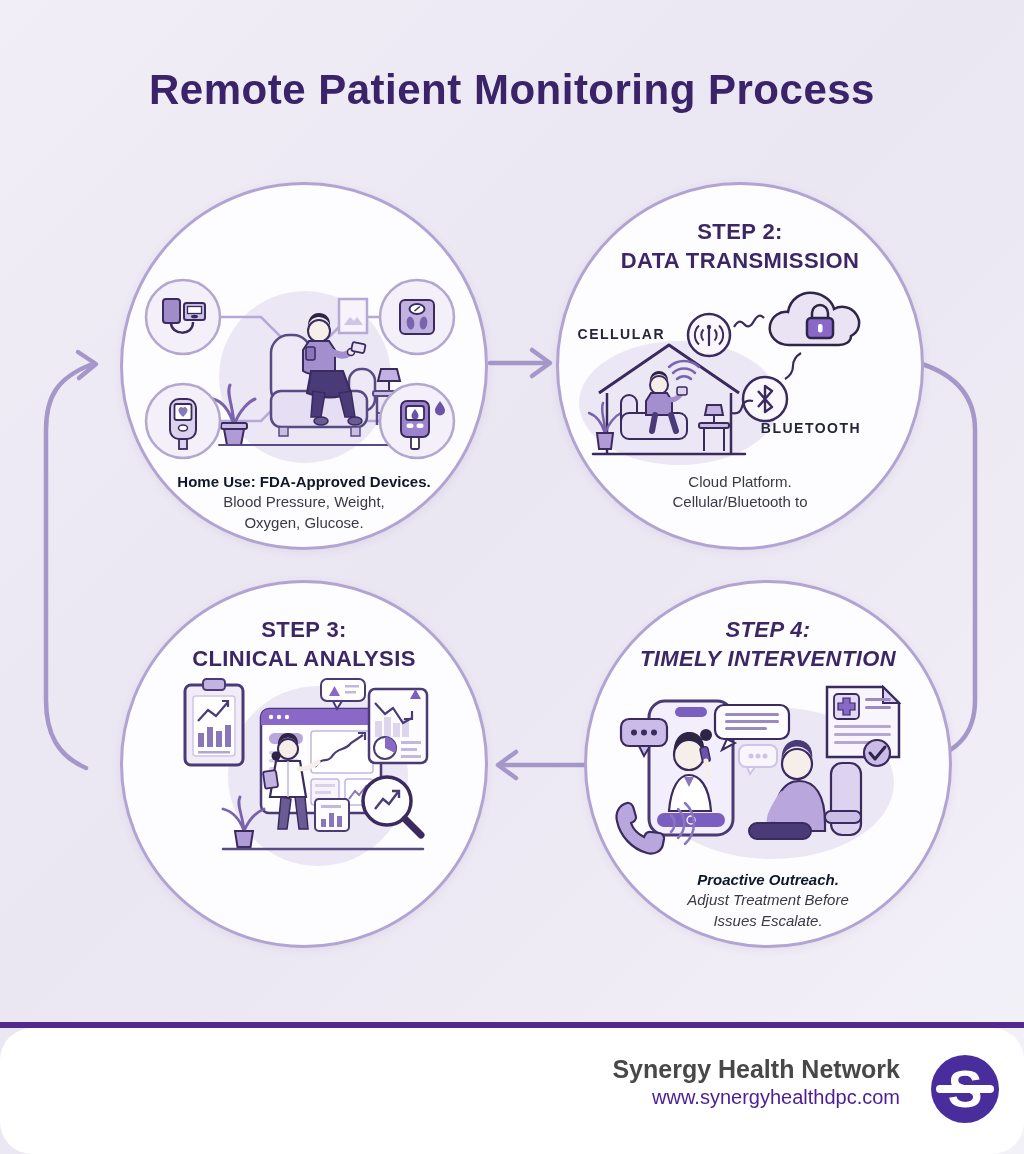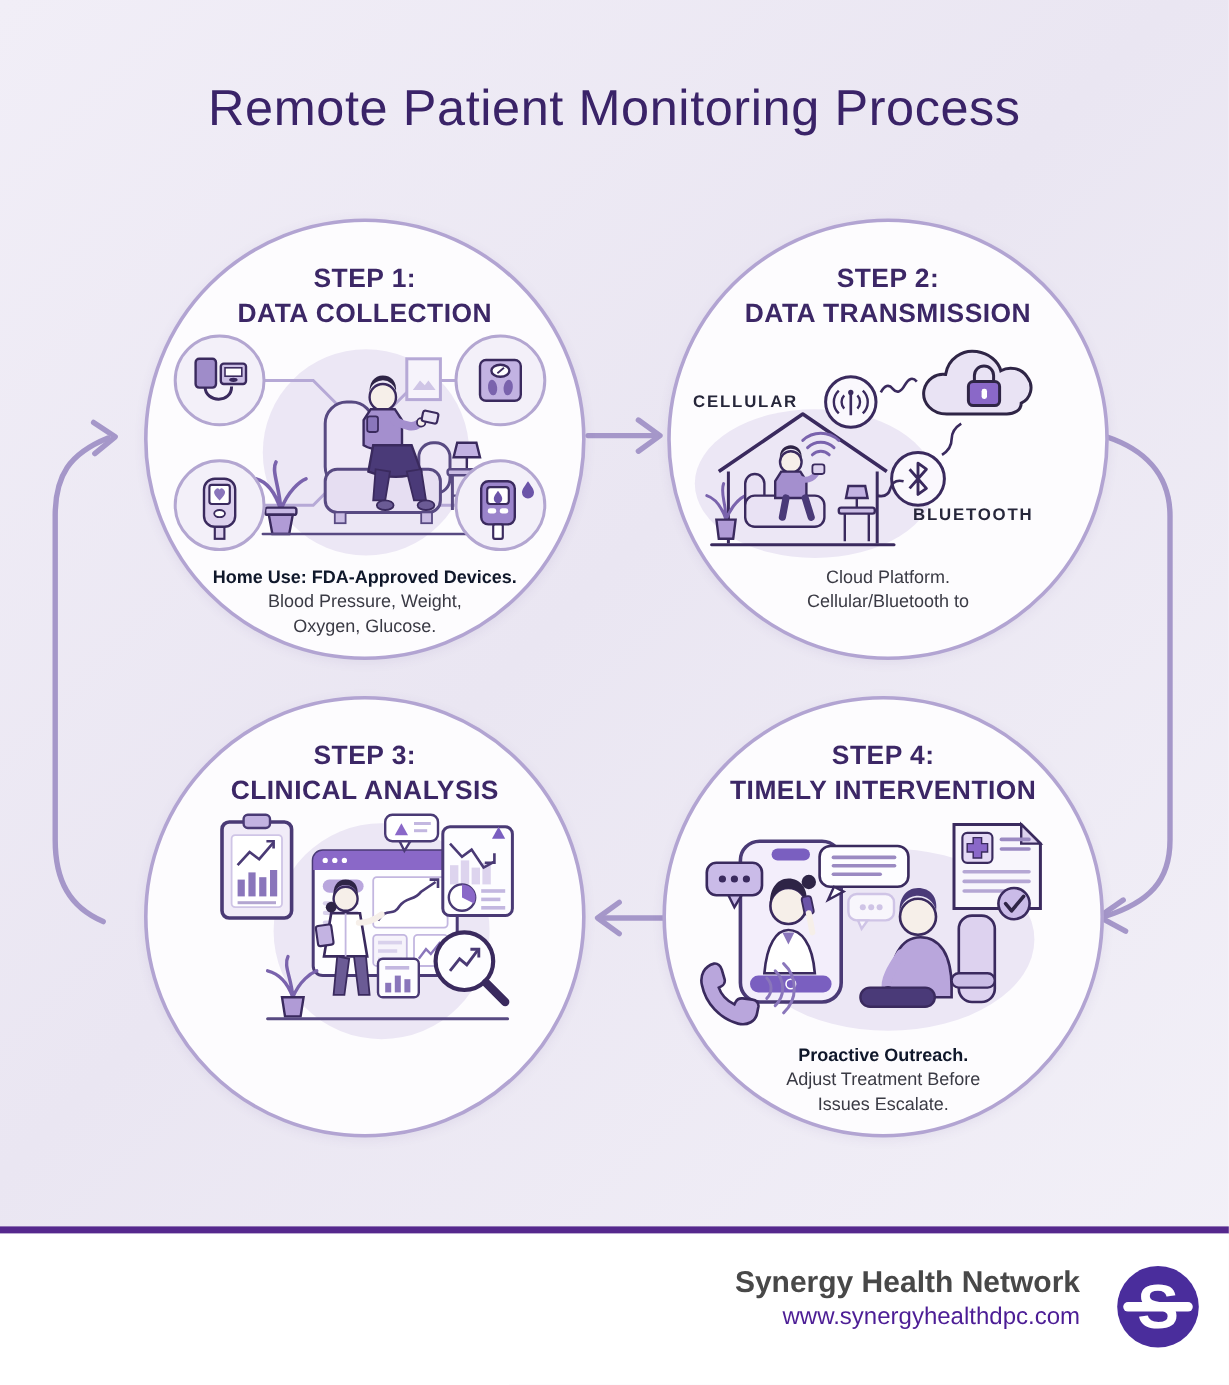--- a/index.html
+++ b/index.html
@@ -3,44 +3,44 @@
 <meta charset="utf-8">
 <style>
   html,body{margin:0;padding:0;}
   body{
     width:1024px;height:1154px;position:relative;overflow:hidden;
     font-family:"Liberation Sans", sans-serif;
     background:linear-gradient(135deg,#f1eef7 0%,#eae6f2 45%,#f3f1f8 100%);
   }
   .page-title{
     position:absolute;top:66px;left:0;width:1024px;text-align:center;
-    font-size:42px;font-weight:normal;color:#3a2368;letter-spacing:.5px;
+    font-size:42px;font-weight:bold;color:#3a2368;letter-spacing:.5px;
   }
   .step-circle{
     position:absolute;width:368px;height:368px;border-radius:50%;
     background:#fdfcfe;border:3px solid #b2a4d2;box-sizing:border-box;
     text-align:center;z-index:2;box-shadow:0 2px 10px rgba(90,70,140,.08);
   }
   #step1{left:120px;top:182px;}
   #step2{left:556px;top:182px;}
   #step3{left:120px;top:580px;}
-  #step4{left:552px;top:580px;}
+  #step4{left:584px;top:580px;font-style:italic;}
   .step-heading{
     position:absolute;top:33px;left:0;width:100%;
     font-size:22px;font-weight:bold;color:#3c2766;line-height:1.3;letter-spacing:.4px;
   }
   .illus{position:absolute;left:0;top:88px;width:368px;height:196px;}
   .caption{
     position:absolute;top:287px;left:0;width:100%;
     font-size:15px;line-height:1.35;color:#3a3a44;
   }
   .caption .cap-bold{font-weight:bold;color:#0f172a;}
   #flow-arrows{position:absolute;left:0;top:0;z-index:1;}
   .divider{position:absolute;left:0;top:1022px;width:1024px;height:6px;background:#55288d;}
-  .footer{position:absolute;left:0;top:1028px;width:1024px;height:126px;background:#ffffff;}
+  .footer{position:absolute;left:0;top:1028px;width:1024px;height:126px;background:#ffffff;border-radius:32px;}
   .footer-text{position:absolute;right:124px;top:26px;text-align:right;}
   .footer-brand{font-size:25px;font-weight:bold;color:#484848;line-height:1.2;}
   .footer-url{font-size:20px;color:#4c1d95;line-height:1.3;}
   .footer-logo{position:absolute;right:22px;top:24px;width:74px;height:74px;}
   svg text.small-label{font-family:"Liberation Sans",sans-serif;font-weight:bold;fill:#26263a;}
 </style>
 </head>
 <body>
 
 <div>
@@ -62,24 +62,20 @@
           <path d="M516,752 L498,765 L516,778"></path>
       </g>
       <g>
         <path d="M86,768 C58,756 46,734 46,700 L46,430 C46,396 58,378 90,365"></path>
         <path d="M78,352 L96,364 L79,378"></path>
       </g>
     </g>
   </svg>
 
   <div class="step-circle" id="step1">
-    <div class="step-heading">
-      <span>STEP 1:</span><br>
-      <span>DATA COLLECTION</span>
-    </div>
     <svg class="illus" viewBox="0 0 368 196">
       <circle cx="182" cy="104" r="86" fill="#ece7f5"></circle>
       <g stroke="#b6a9d6" stroke-width="2.5" fill="none">
         <path d="M96,44 H138 L162,68"></path>
           <path d="M258,44 H226 L204,66"></path>
         <path d="M96,148 H138 L160,126"></path>
           <path d="M258,148 H226 L206,128"></path>
       </g>
 
       <g>

